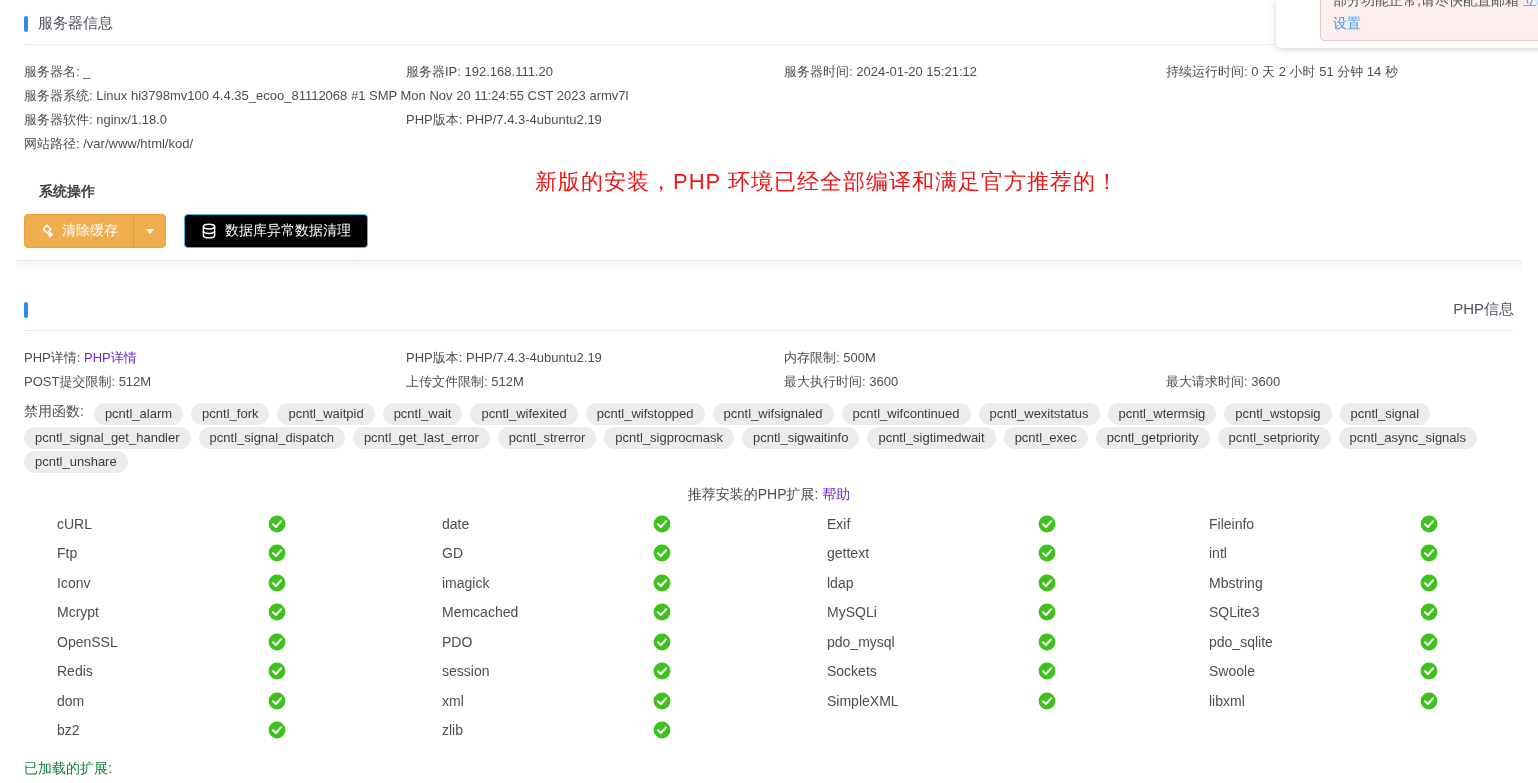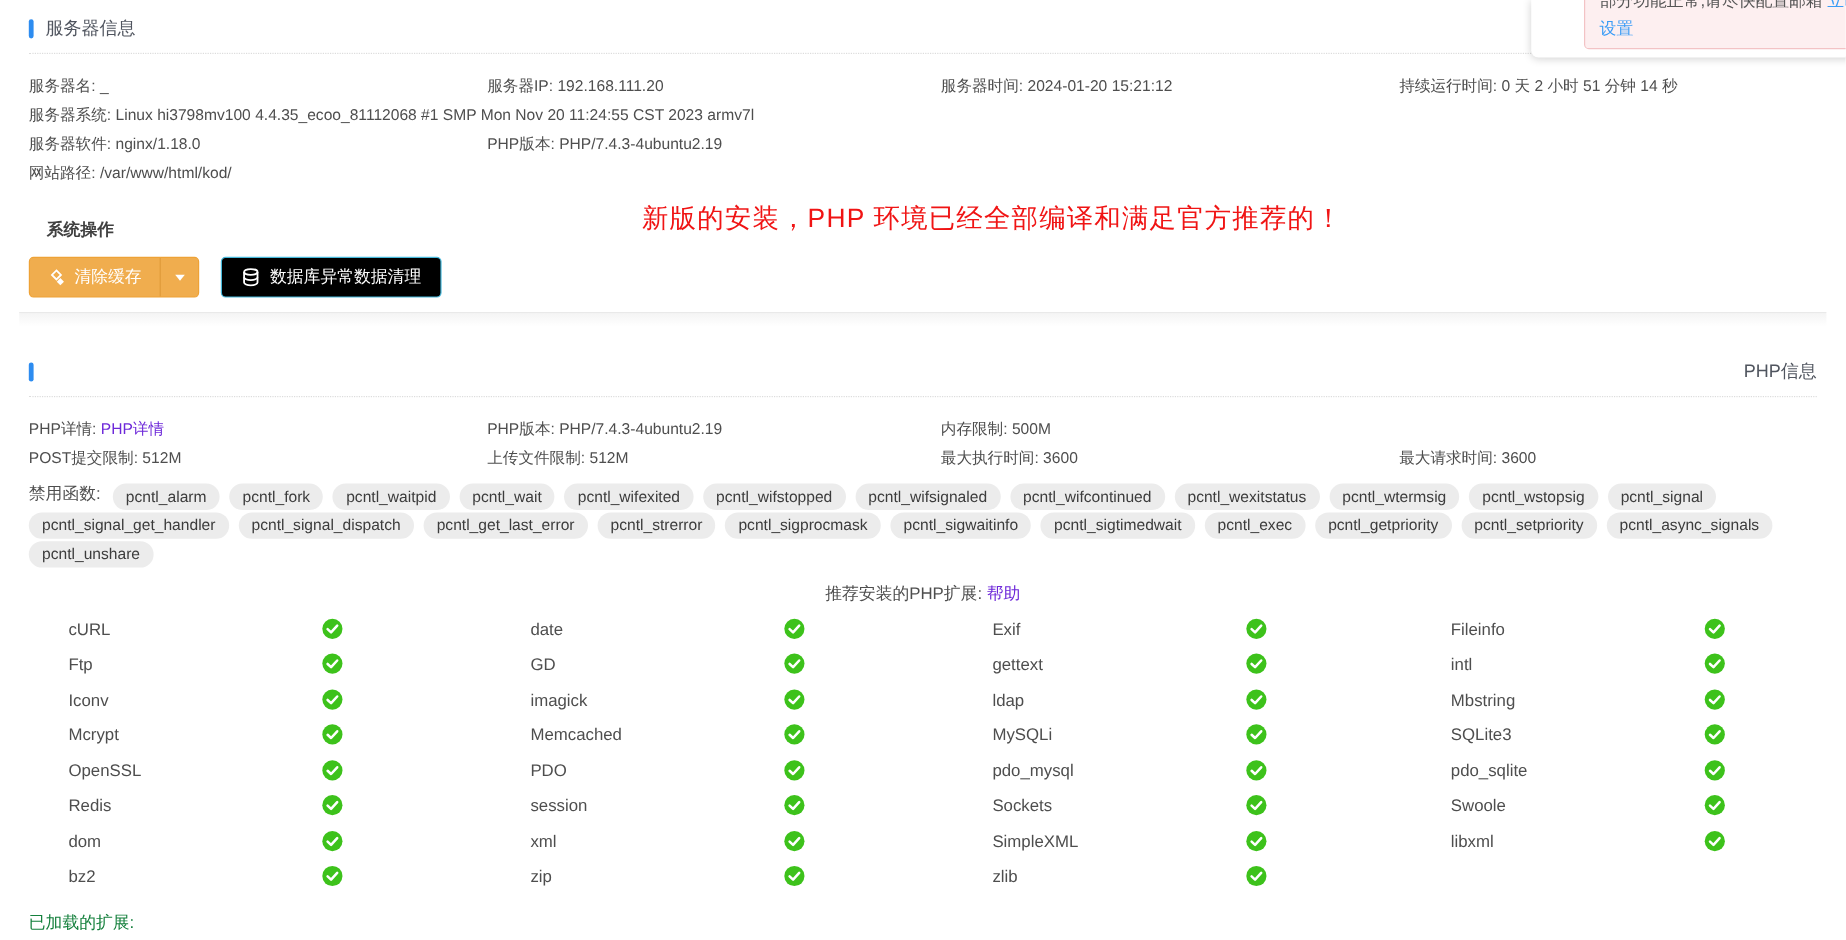--- a/index.html
+++ b/index.html
@@ -517,29 +517,20 @@
       <div class="ext-cell">
         <span class="ext-name">bz2</span>
         <span class="ext-check">
           <svg width="18" height="18" viewBox="0 0 18 18">
             <circle cx="9" cy="9" r="8.4" fill="#3dc21b"></circle>
             <path d="M5 9.3 L7.9 12 L13 6.4" fill="none" stroke="#fff" stroke-width="2.1" stroke-linecap="round" stroke-linejoin="round"></path>
           </svg>
         </span>
       </div>
 
-      <div class="ext-cell">
-        <span class="ext-name">zip</span>
-        <span class="ext-check">
-          <svg width="18" height="18" viewBox="0 0 18 18">
-            <circle cx="9" cy="9" r="8.4" fill="#3dc21b"></circle>
-            <path d="M5 9.3 L7.9 12 L13 6.4" fill="none" stroke="#fff" stroke-width="2.1" stroke-linecap="round" stroke-linejoin="round"></path>
-          </svg>
-        </span>
-      </div>
 
       <div class="ext-cell">
         <span class="ext-name">zlib</span>
         <span class="ext-check">
           <svg width="18" height="18" viewBox="0 0 18 18">
             <circle cx="9" cy="9" r="8.4" fill="#3dc21b"></circle>
             <path d="M5 9.3 L7.9 12 L13 6.4" fill="none" stroke="#fff" stroke-width="2.1" stroke-linecap="round" stroke-linejoin="round"></path>
           </svg>
         </span>
       </div>

